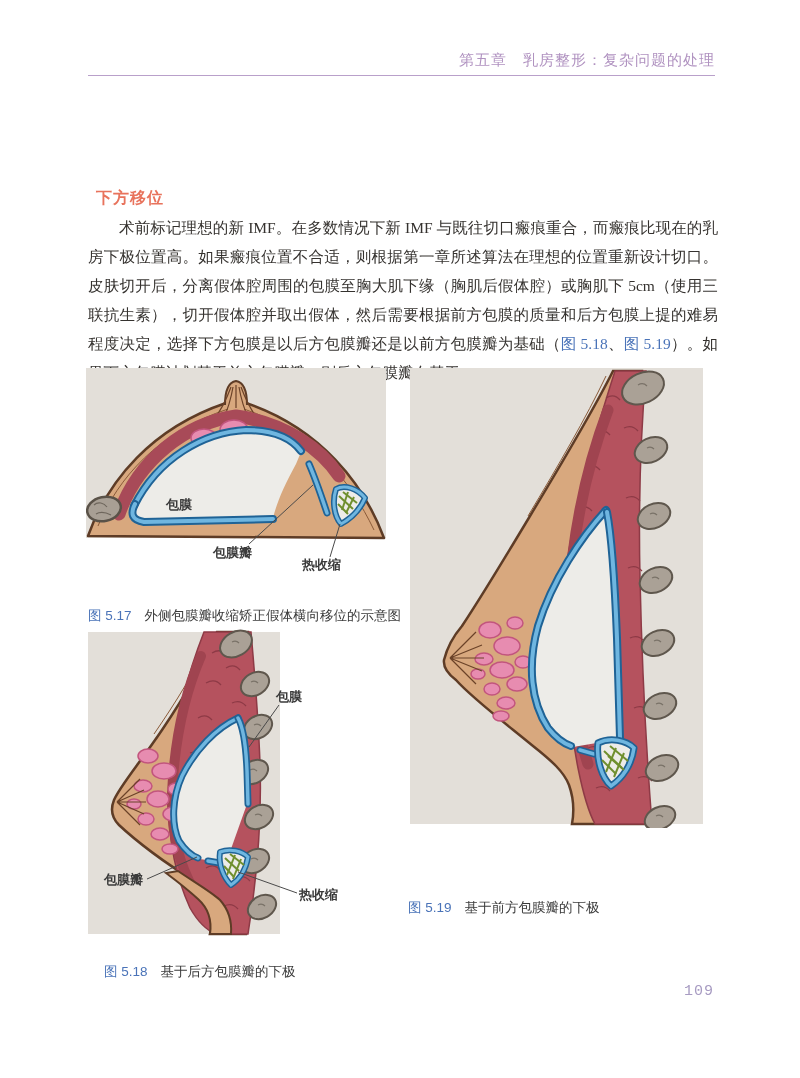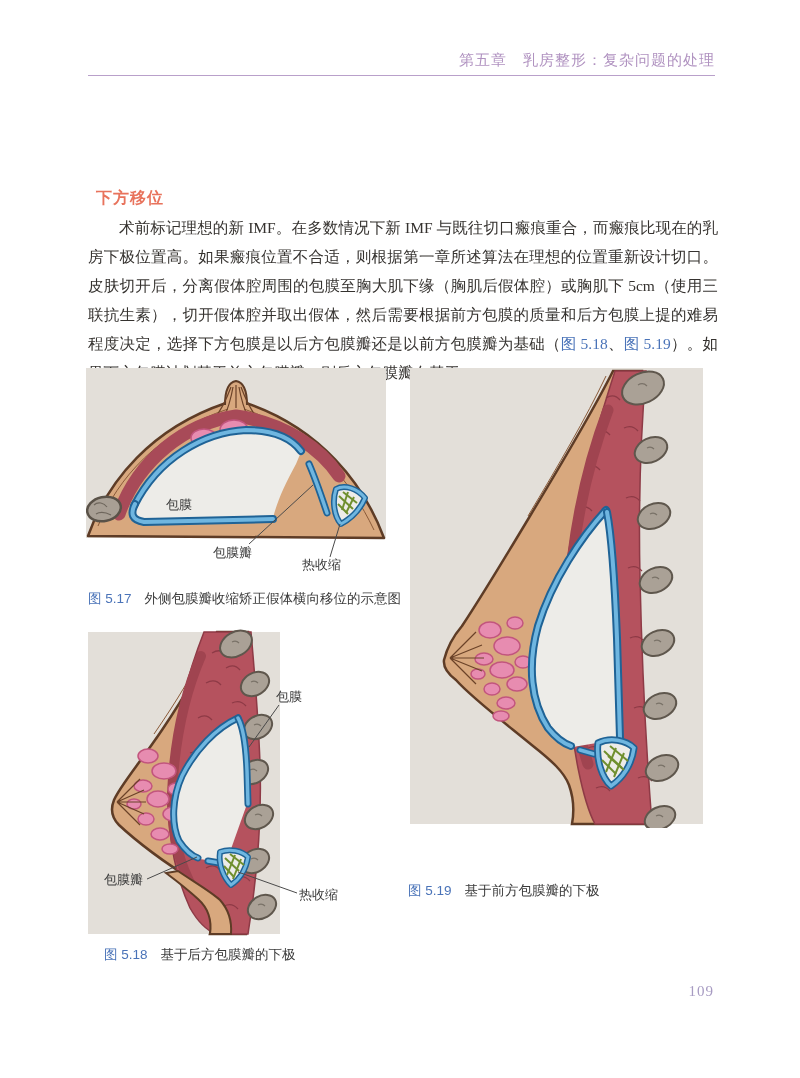--- a/index.html
+++ b/index.html
@@ -45,34 +45,35 @@
     position: absolute;
     left: 88px;
     top: 188px;
     font-family: "Liberation Sans", sans-serif;
     font-weight: bold;
     font-size: 16px;
     color: #e8735c;
     letter-spacing: 1px;
     margin-left: 8px;
   }
-  .fig-block { position: absolute; }
+  .fig-block { position: absolute; font-weight: bold; }
   .fig-caption {
     position: absolute;
     font-family: "Liberation Sans", sans-serif;
     font-size: 13.5px;
     color: #3a3a3a;
     white-space: nowrap;
+    margin-top: 17px;
   }
   .fig-caption .cap-label { color: #4a73b8; margin-right: 13px; }
   .page-number {
     position: absolute;
     top: 983px;
     right: 86px;
-    font-family: Liberation Serif, serif;
+    font-family: Liberation Mono, monospace;
     font-size: 15px;
     letter-spacing: 1px;
     color: #a79bc2;
     text-align: center;
   }
   svg text {
     font-family: "Liberation Serif", serif;
     font-size: 13px;
     fill: #3a3a3a;
   }

